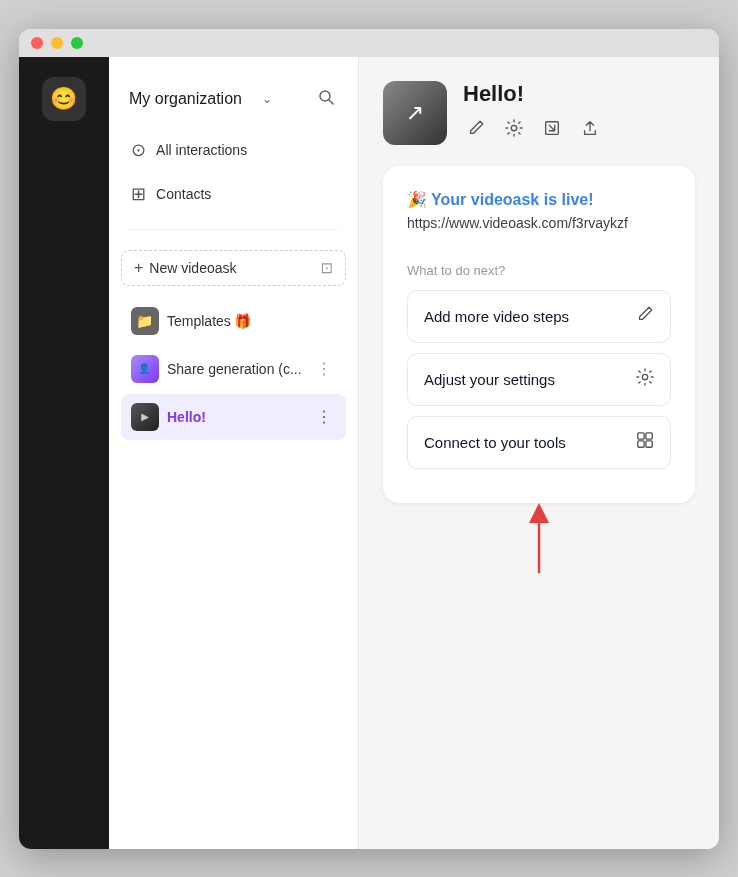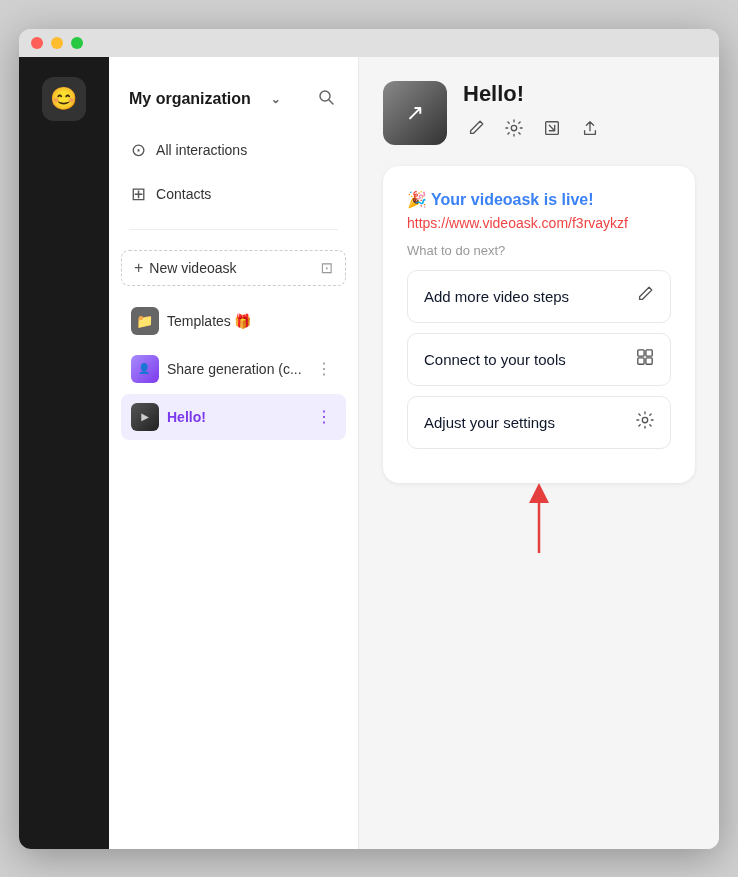--- a/index.html
+++ b/index.html
@@ -90,21 +90,21 @@
 
     .org-header {
       display: flex;
       align-items: center;
       justify-content: space-between;
       padding: 8px 20px 16px;
     }
 
     .org-name {
       font-size: 16px;
-      font-weight: 700;
+      font-weight: 400;
       color: #1a1a1a;
       display: flex;
       align-items: center;
       gap: 20px;
     }
 
     .chevron-icon {
       font-size: 12px;
       color: #666;
     }
@@ -289,25 +289,25 @@
     }
 
     .live-banner {
       font-size: 16px;
       font-weight: 600;
       color: #3b82f6;
       margin-bottom: 6px;
     }
 
     .live-link {
-      color: #ef4444;
+      color: #404040;
       font-size: 14px;
       text-decoration: none;
       display: block;
-      margin-bottom: 12px;
+      margin-bottom: 32px;
     }
 
     .what-next {
       font-size: 13px;
       color: #999;
       margin-bottom: 12px;
     }
 
     .action-row {
       display: flex;
@@ -481,37 +481,37 @@
           <div class="action-row">
             <span class="action-row-label">Add more video steps</span>
             <span class="action-row-icon">
               <svg width="18" height="18" viewBox="0 0 20 20" fill="none">
                 <path d="M14.5 2.5l3 3L7 16H4v-3L14.5 2.5z" stroke="#555" stroke-width="1.5" stroke-linejoin="round"></path>
               </svg>
             </span>
           </div>
 
           <div class="action-row">
+            <span class="action-row-label">Adjust your settings</span>
+            <span class="action-row-icon">
+              <svg width="18" height="18" viewBox="0 0 20 20" fill="none">
+                <circle cx="10" cy="10" r="3" stroke="#555" stroke-width="1.5"></circle>
+                <path d="M10 1v2m0 14v2M1 10h2m14 0h2M3.22 3.22l1.42 1.42m10.72 10.72l1.42 1.42M3.22 16.78l1.42-1.42M15.36 4.64l1.42-1.42" stroke="#555" stroke-width="1.5" stroke-linecap="round"></path>
+              </svg>
+            </span>
+          </div>
+
+          <div class="action-row">
             <span class="action-row-label">Connect to your tools</span>
             <span class="action-row-icon">
               <svg width="18" height="18" viewBox="0 0 20 20" fill="none">
                 <rect x="2" y="2" width="7" height="7" rx="1" stroke="#555" stroke-width="1.5"></rect>
                 <rect x="11" y="2" width="7" height="7" rx="1" stroke="#555" stroke-width="1.5"></rect>
                 <rect x="2" y="11" width="7" height="7" rx="1" stroke="#555" stroke-width="1.5"></rect>
                 <rect x="11" y="11" width="7" height="7" rx="1" stroke="#555" stroke-width="1.5"></rect>
-              </svg>
-            </span>
-          </div>
-
-          <div class="action-row">
-            <span class="action-row-label">Adjust your settings</span>
-            <span class="action-row-icon">
-              <svg width="18" height="18" viewBox="0 0 20 20" fill="none">
-                <circle cx="10" cy="10" r="3" stroke="#555" stroke-width="1.5"></circle>
-                <path d="M10 1v2m0 14v2M1 10h2m14 0h2M3.22 3.22l1.42 1.42m10.72 10.72l1.42 1.42M3.22 16.78l1.42-1.42M15.36 4.64l1.42-1.42" stroke="#555" stroke-width="1.5" stroke-linecap="round"></path>
               </svg>
             </span>
           </div>
 
         </div>
 
         <div class="annotation-arrow">
           <svg width="60" height="80" viewBox="0 0 60 80">
             <defs>
               <marker id="arrowhead" markerWidth="8" markerHeight="8" refX="4" refY="4" orient="auto">

